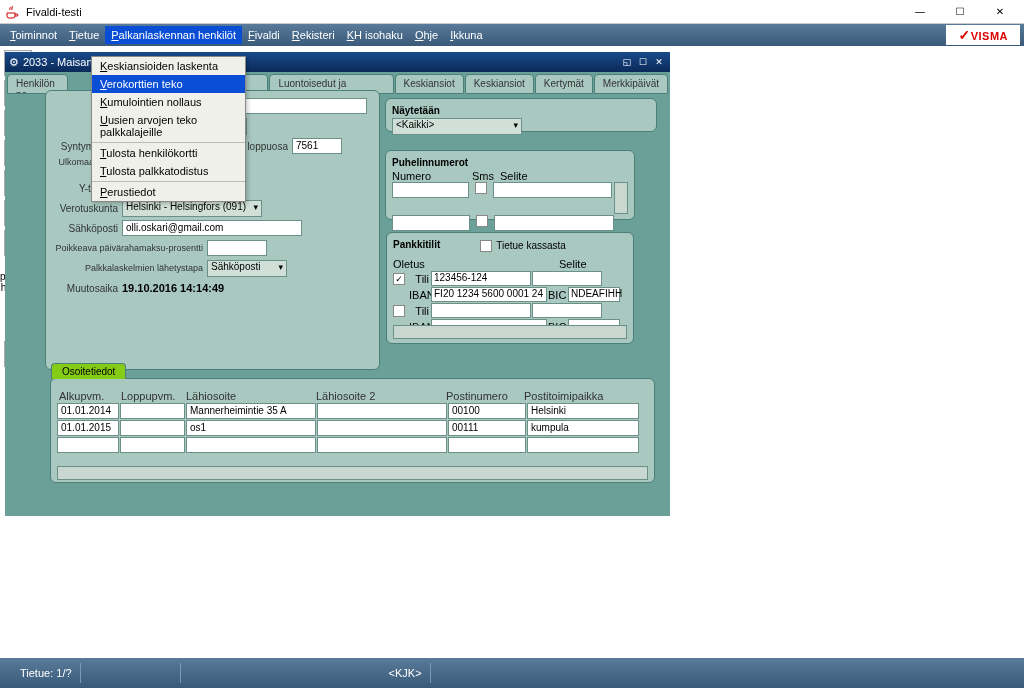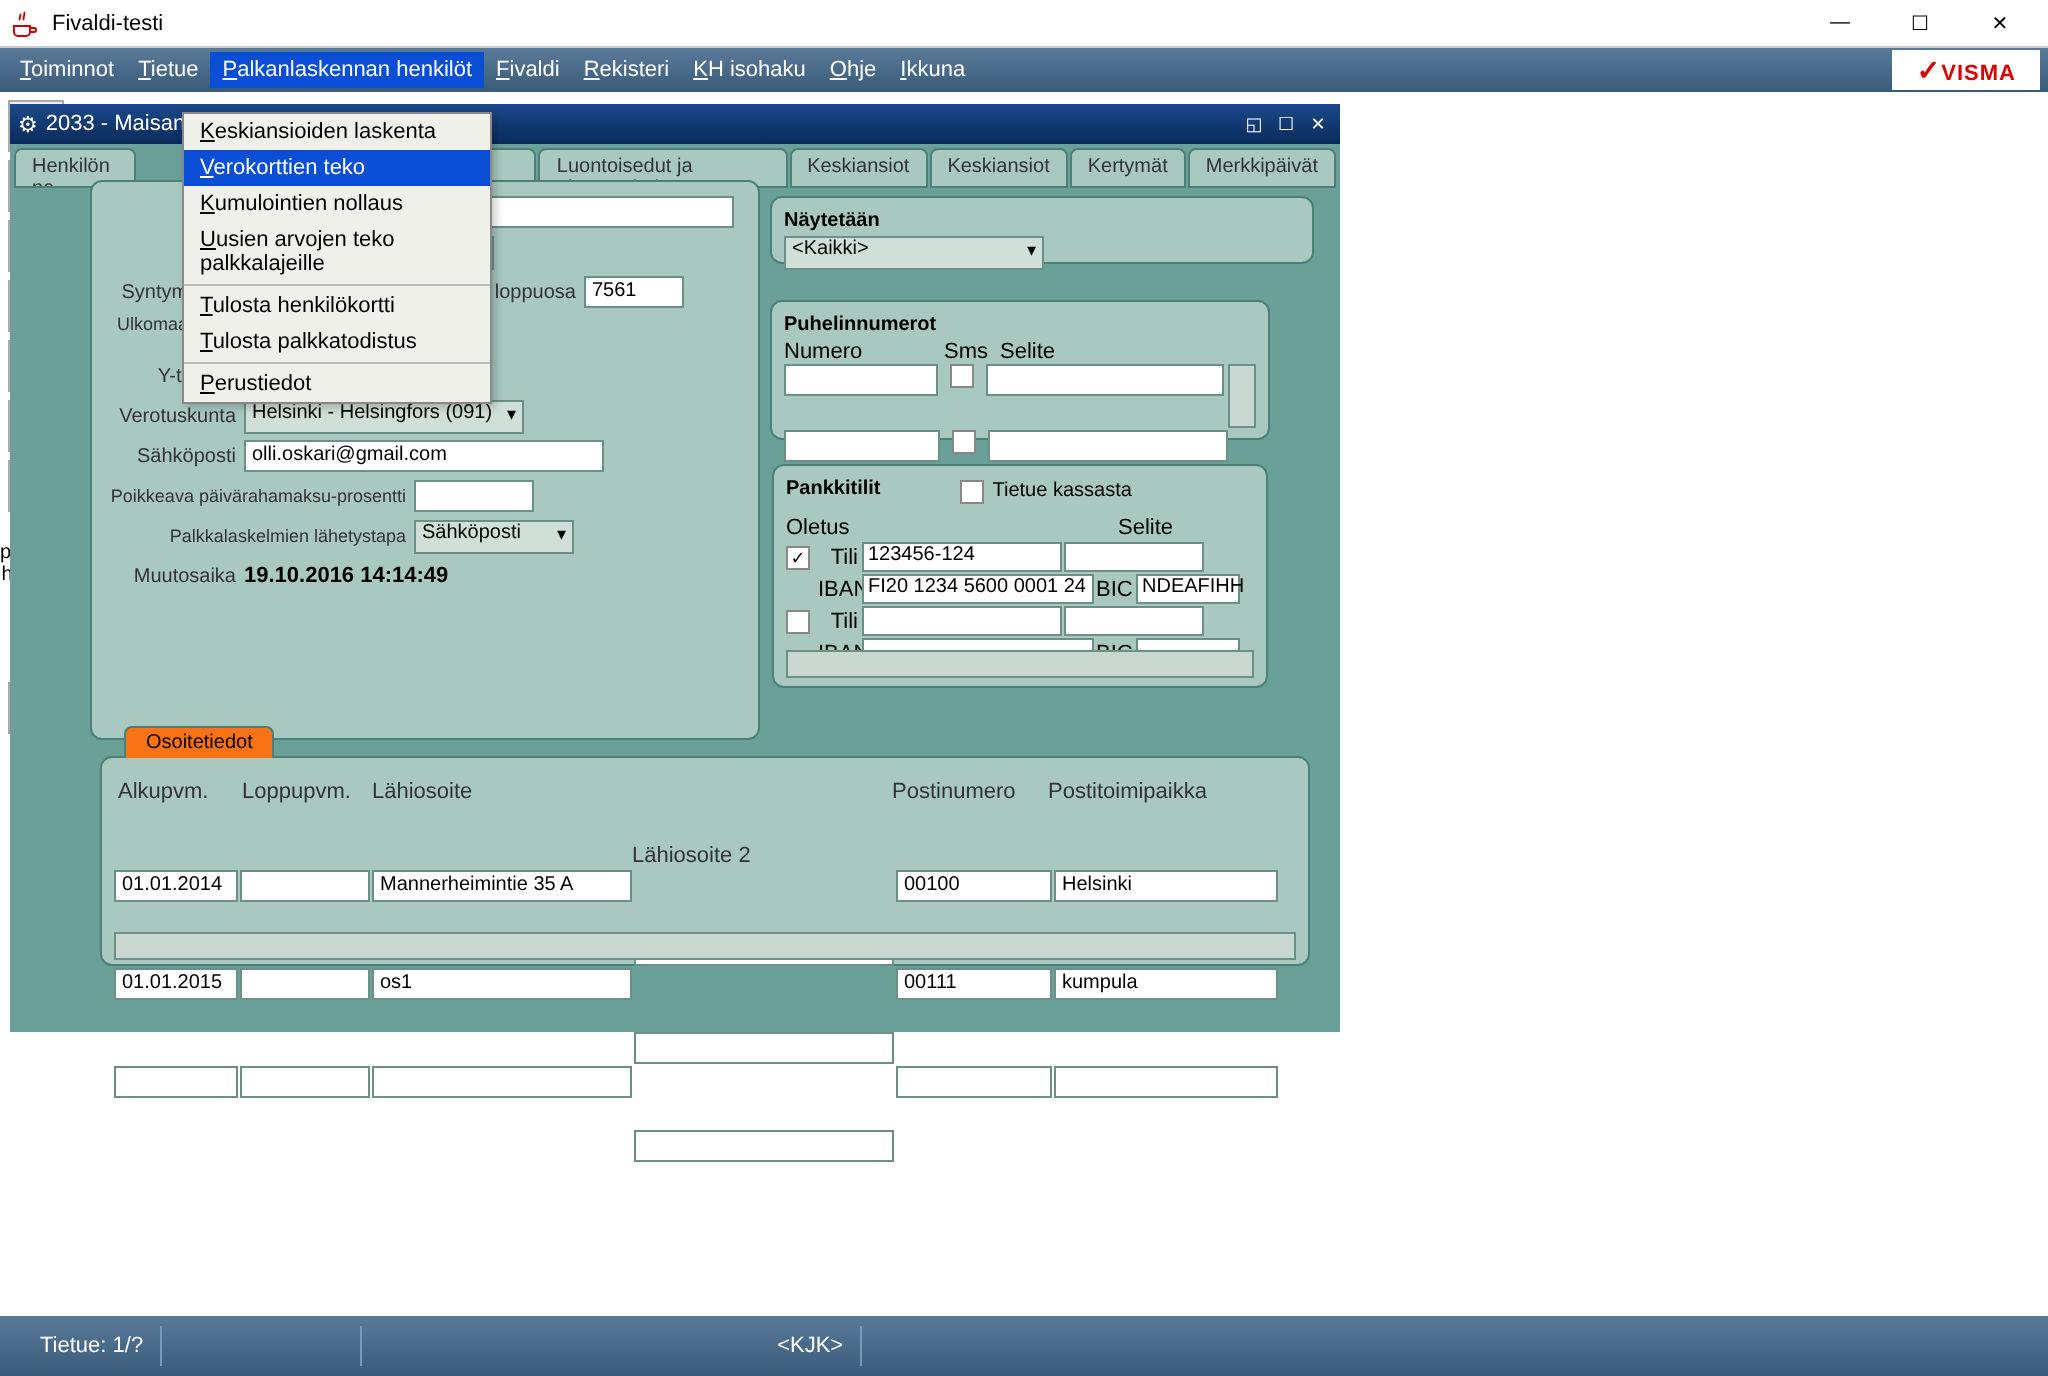--- a/index.html
+++ b/index.html
@@ -49,38 +49,38 @@
 .dropdown-item { padding: 3px 8px; font-size: 11px; cursor: default; }
 .dropdown-item.highlighted { background: #0a4ed6; color: #fff; }
 .dropdown-sep { border-top: 1px solid #bbb; margin: 1px 0; }
 
 .checkbox { width: 12px; height: 12px; background: #fff; border: 1px solid #888; display: inline-flex; align-items: center; justify-content: center; font-size: 9px; }
 .addr-header { display: flex; font-size: 10px; color: #333; }
 .addr-header > div, .addr-row > div { padding: 1px 2px; }
 .addr-row { display: flex; }
 .addr-row > div { background: #fff; border: 1px solid #6a9088; height: 16px; margin-right: 1px; margin-bottom: 1px; font-size: 10px; padding: 1px 3px; }
 
-.col-alku { width: 62px; } .col-loppu { width: 65px; } .col-lahi { width: 130px; } .col-lahi2 { width: 130px; margin-top: 32px; } .col-posti { width: 78px; } .col-paikka { width: 112px; }
+.col-alku { width: 62px; } .col-loppu { width: 65px; } .col-lahi { width: 130px; } .col-lahi2 { width: 130px; } .col-posti { width: 78px; } .col-paikka { width: 112px; }
 
 .scroll-h { position: absolute; bottom: 4px; left: 6px; right: 6px; height: 14px; background: #c8d8d0; border: 1px solid #6a9088; }
 .scroll-v { width: 14px; background: #c8d8d0; border: 1px solid #6a9088; }
 
 .statusbar { position: absolute; bottom: 0; left: 0; right: 0; height: 30px; background: linear-gradient(#5a7a9a, #3a5a7a); color: #fff; display: flex; align-items: center; padding: 0 12px; font-size: 11px; }
 .statusbar .section { padding: 0 8px; border-right: 1px solid #7a9aba; height: 20px; display: flex; align-items: center; }
 .statusbar .kjk { margin-left: 200px; }
 
 .pankki-grid { font-size: 10px; }
 .pankki-header { display: flex; margin-bottom: 1px; }
 .pankki-row { display: flex; align-items: center; margin-bottom: 1px; }
 .pankki-cell { background: #fff; border: 1px solid #6a9088; height: 15px; padding: 0 2px; font-size: 10px; margin-right: 1px; }
 
 .puh-header { display: flex; font-size: 10px; }
 .puh-row { display: flex; margin-bottom: 1px; }
 
-.osoite-tab { position: absolute; left: 11px; top: -16px; background: #f97316; border: 1px solid #4a8078; border-bottom: none; padding: 2px 10px; border-radius: 4px 4px 0 0; font-size: 10px; }
+.osoite-tab { position: absolute; left: 0; top: -16px; background: #84cc16; border: 1px solid #4a8078; border-bottom: none; padding: 2px 10px; border-radius: 4px 4px 0 0; font-size: 10px; }
 
 svg.java-cup { width: 16px; height: 16px; }
 </style>
 </head>
 <body>
 
 <div class="titlebar">
   <span class="appicon">
     <svg class="java-cup" viewBox="0 0 16 16">
         <path d="M3 9h8v3a2 2 0 0 1-2 2H5a2 2 0 0 1-2-2zM11 10h2a1 1 0 0 1 0 2h-2" fill="none" stroke="#c00" stroke-width="1"></path>

